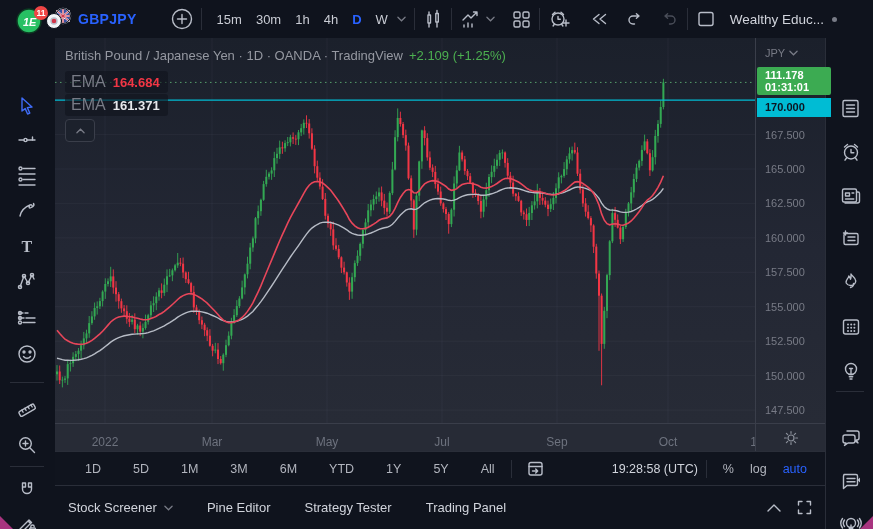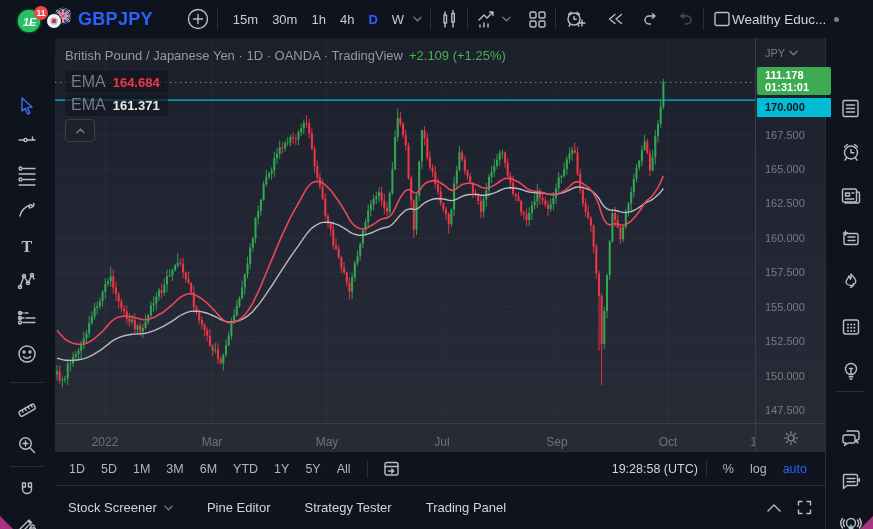--- a/index.html
+++ b/index.html
@@ -10,21 +10,21 @@
   .ico svg{fill:none;stroke:#b8bdc8;stroke-width:1.4;stroke-linecap:round;stroke-linejoin:round;}
   .ico.dim svg{stroke:#4a4e59;}
   .chev{width:9px;height:6px;}
   .chev path{fill:none;stroke:#787b86;stroke-width:1.4;stroke-linecap:round;}
   
   #topbar{position:absolute;left:0;top:0;width:873px;height:38px;background:#0f131d;
           display:flex;align-items:center;border-bottom:1px solid #000;}
   .vdiv{width:1px;height:22px;background:#2a2e39;margin:0 8px;flex:0 0 auto;}
   .tf{font-size:13px;color:#c9ccd4;padding:0 7px;cursor:default;}
   .tf.active{color:#2962ff;font-weight:bold;}
-  #symbol-name{color:#2962ff;font-weight:bold;font-size:18px;letter-spacing:.3px;}
+  #symbol-name{color:#2962ff;font-weight:bold;font-size:14px;letter-spacing:.3px;}
   
   #lefttb{position:absolute;left:0;top:38px;width:55px;height:491px;background:#0f131d;border-right:1px solid #000;}
   #lefttb .tool{position:absolute;left:12px;width:30px;height:28px;}
   #lefttb .hdiv{position:absolute;left:10px;width:34px;height:1px;background:#2a2e39;}
   
   #rightsb{position:absolute;left:825px;top:38px;width:48px;height:491px;background:#0f131d;border-left:1px solid #2a2e39;}
   #rightsb .tool{position:absolute;left:12px;width:26px;height:26px;}
   #rightsb .hdiv{position:absolute;left:10px;width:28px;height:1px;background:#2a2e39;}
   
   #main{position:absolute;left:55px;top:38px;width:770px;height:491px;}
@@ -47,21 +47,21 @@
                 border-radius:4px;display:flex;align-items:center;justify-content:center;}
   
   #taxis{position:absolute;left:0;top:385px;width:770px;height:28px;background:#272b36;border-top:1px solid #3a3e4a;}
   #tlabels{position:absolute;left:0;top:4px;width:700px;height:28px;overflow:hidden;}
   .mlabel{position:absolute;top:7px;width:44px;text-align:center;font-size:12px;color:#6d727e;}
   #tcorner{position:absolute;left:700px;top:0;width:70px;height:28px;border-left:1px solid #3a3e4a;
            display:flex;align-items:center;justify-content:center;}
   
   #rangebar{position:absolute;left:0;top:413px;width:770px;height:35px;background:#10141e;border-top:1px solid #2a2e39;
             border-bottom:1px solid #2a2e39;display:flex;align-items:center;font-size:12.5px;color:#b2b5be;padding-left:14px;box-sizing:border-box;}
-  .rng{padding:0 8px;} .rng:first-child{padding-left:0;}
+  .rng{padding:0 8px;margin-left:16px;} .rng:first-child{padding-left:0;}
   #clocktxt{margin-left:auto;color:#d1d4dc;}
   .scaleopt{padding:0 8px;color:#b2b5be;}
   .scaleopt.blue{color:#2962ff;}
   
   #botpanel{position:absolute;left:0;top:448px;width:770px;height:43px;background:#0f131d;
             display:flex;align-items:center;font-size:13px;color:#d1d4dc;padding-left:13px;box-sizing:border-box;gap:34px;}
   .bpitem{display:flex;align-items:center;gap:7px;}
   #botpanel .right{margin-left:auto;display:flex;gap:14px;margin-right:12px;}
   .corner{position:absolute;bottom:0;width:13px;height:13px;background:#a8347f;}
   #corner-l{left:0;clip-path:polygon(0 0,0 100%,100% 100%);}
@@ -157,21 +157,21 @@
       <svg width="20" height="18" viewBox="0 0 20 18">
           <path d="M6 6 h6 a4 4 0 0 1 0 8 h-1.5 M6 6 l2.6 -2.2 M6 6 l2.6 2.2"></path>
         </svg>
     </div>
     <div class="vdiv"></div>
     <div class="ico">
       <svg width="20" height="18" viewBox="0 0 20 18">
           <rect x="3" y="2.5" width="14" height="13" rx="2"></rect>
         </svg>
     </div>
-    <span style="font-size:13.5px;color:#d1d4dc;white-space:nowrap;">Wealthy Educ...</span>
+    <span style="margin-left:14px;font-size:13.5px;color:#d1d4dc;white-space:nowrap;">Wealthy Educ...</span>
     <div style="width:5px;height:5px;border-radius:50%;background:#787b86;margin-left:8px;flex:0 0 auto;"></div>
   </header>
 
   <nav id="lefttb">
     <div class="tool ico" style="top:54px;">
       <svg width="22" height="22" viewBox="0 0 22 22" style="stroke:#3f6cf7;">
           <path d="M6 3 L16 12 L11.3 12.6 L13.8 18 L11.6 19 L9.2 13.6 L6 16 Z"></path>
         </svg>
     </div>
     <div class="tool ico" style="top:88px;">

